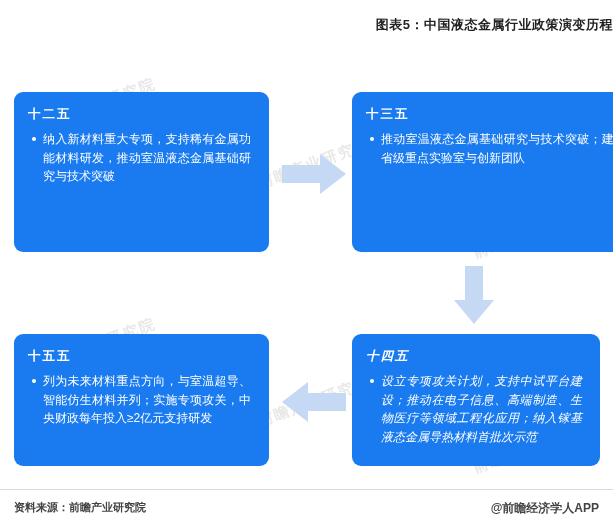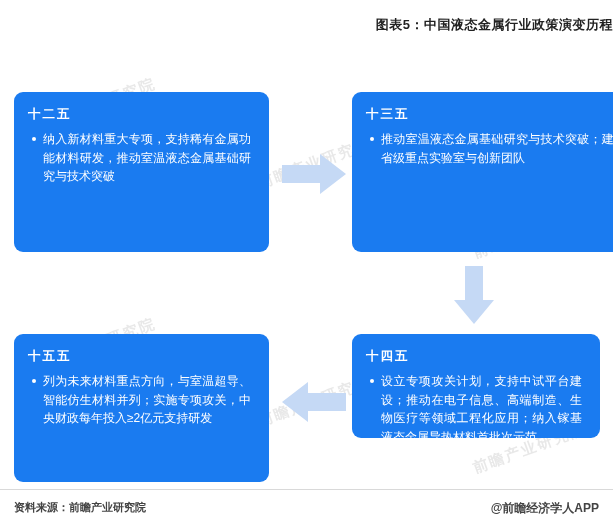--- a/index.html
+++ b/index.html
@@ -69,22 +69,22 @@
     left: 0;
     top: 7px;
     width: 4px;
     height: 4px;
     border-radius: 50%;
     background: #ffffff;
   }
   
   #node-1 { left: 14px;  top: 58px;  width: 255px; height: 160px; }
   #node-2 { left: 352px; top: 58px;  width: 292px; height: 160px; }
-  #node-3 { left: 352px; top: 300px; width: 248px; height: 104px; }
-  #node-4 { left: 14px;  top: 300px; width: 255px; height: 148px; }
+  #node-3 { left: 352px; top: 300px; width: 248px; height: 132px; font-style: italic; }
+  #node-4 { left: 14px;  top: 300px; width: 255px; height: 132px; }
 
   
   .arrow {
     position: absolute;
   }
   .arrow svg { display: block; }
 
   #arrow-1 { left: 282px; top: 120px; }
   #arrow-2 { left: 454px; top: 232px; }
   #arrow-3 { left: 282px; top: 348px; }

